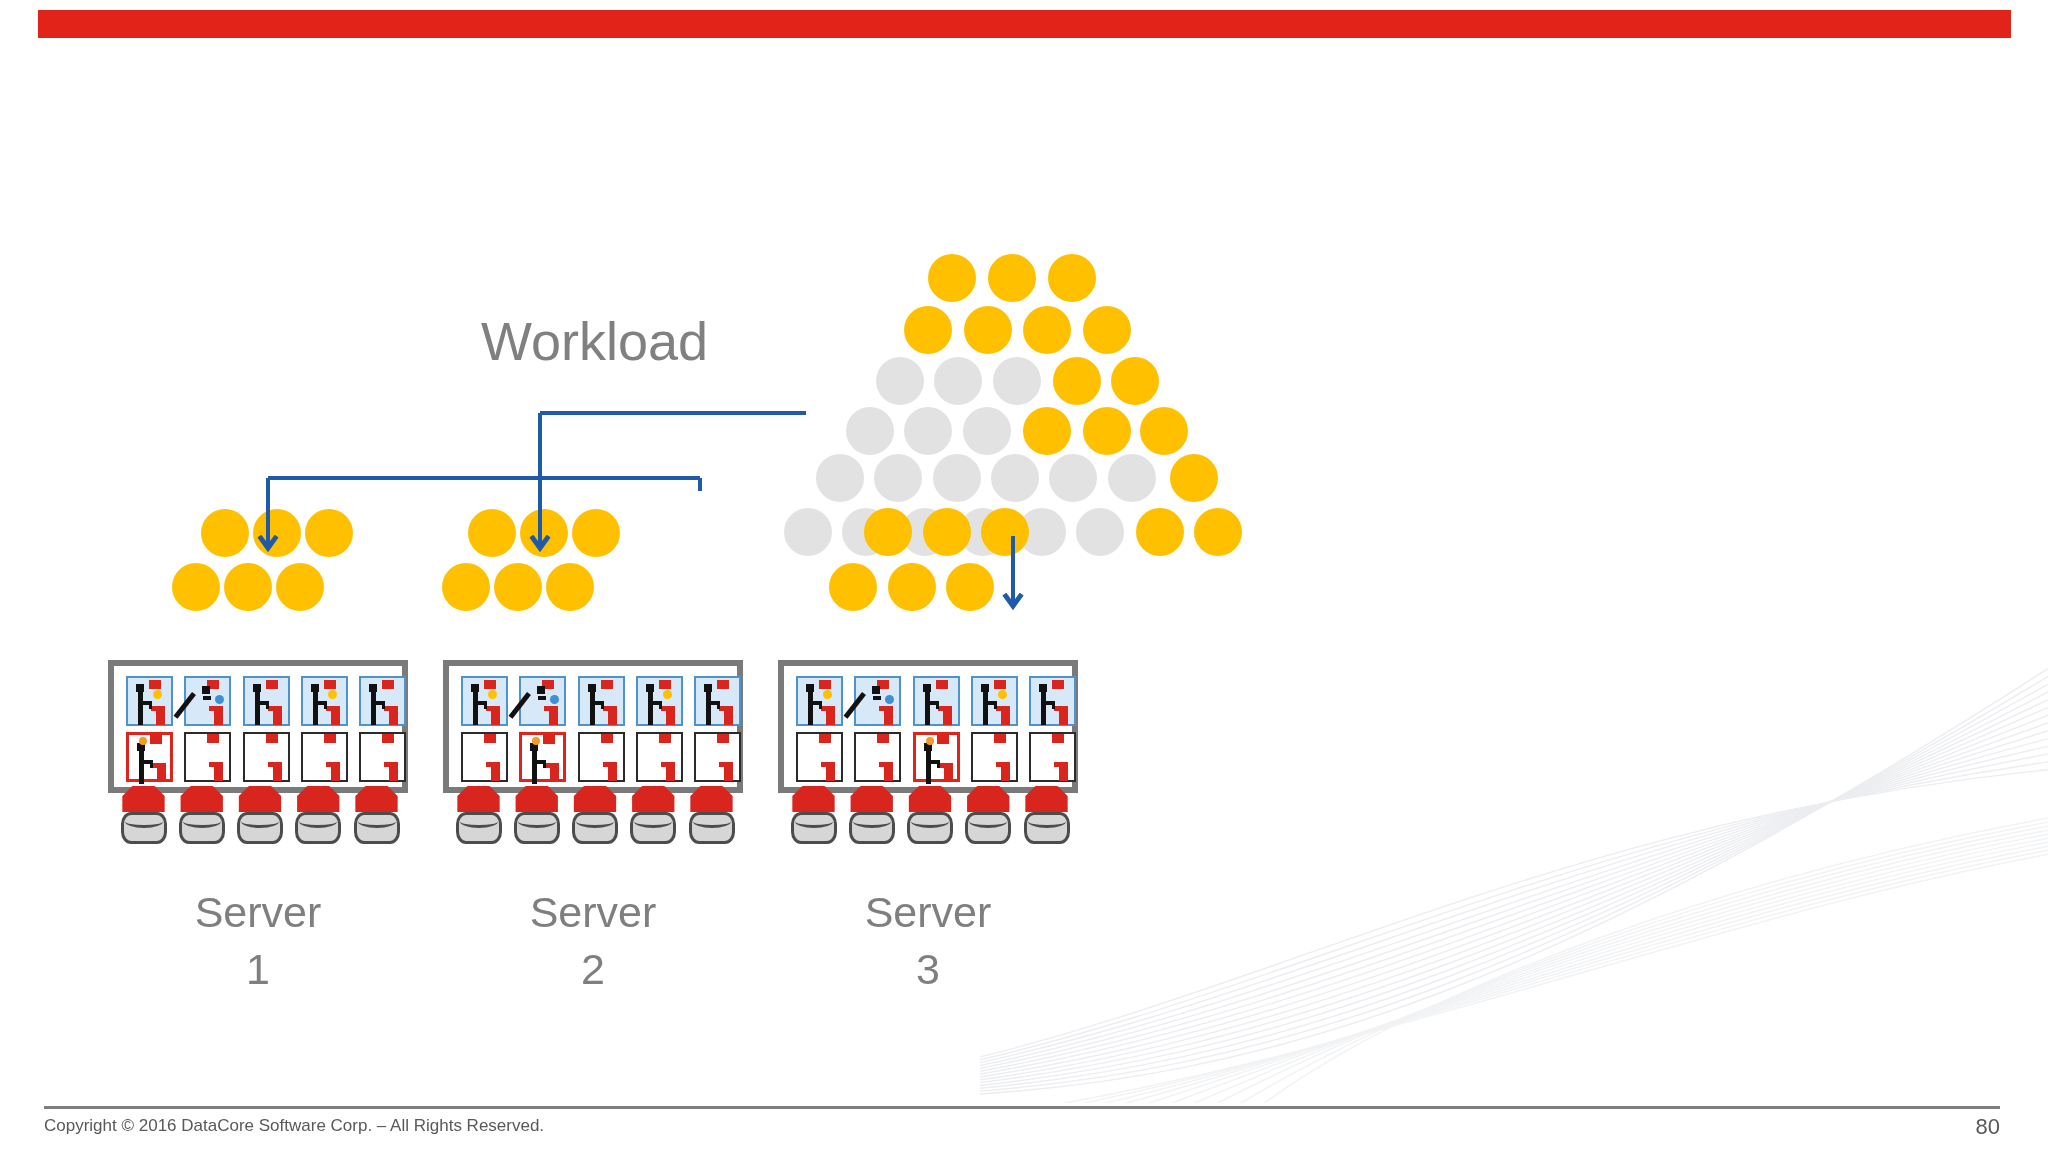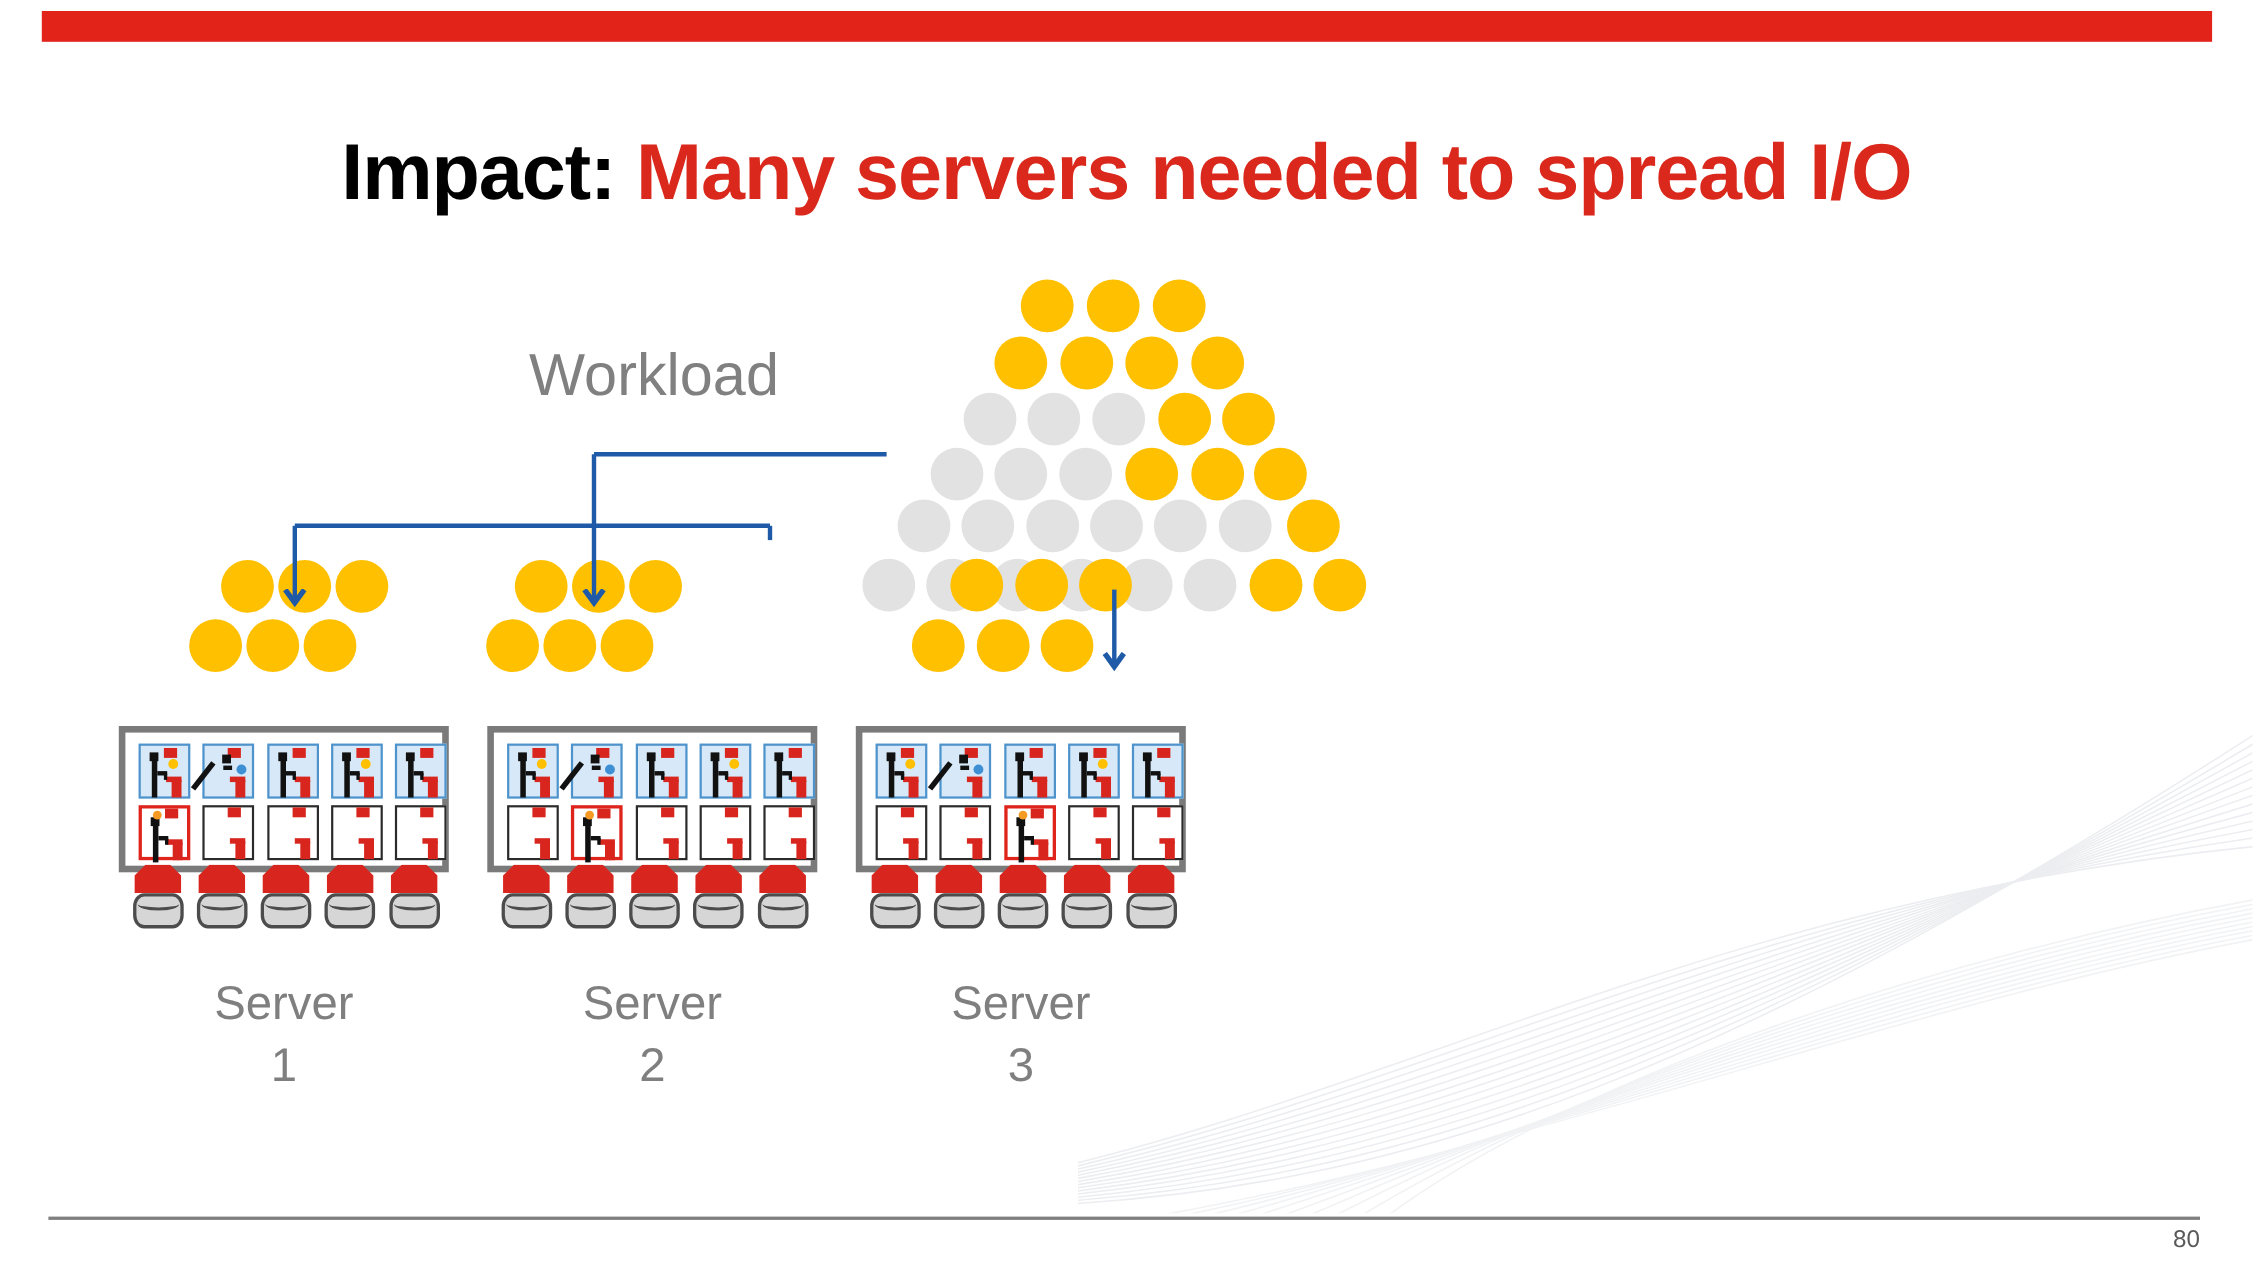--- a/index.html
+++ b/index.html
@@ -30,21 +30,20 @@
   .footer-line{position:absolute;left:44px;top:1106px;width:1956px;height:3px;background:#7f7f7f;z-index:5;}
   .footer-text{position:absolute;left:44px;top:1116px;font-size:17px;color:#595959;z-index:5;}
   .page-number{position:absolute;right:48px;top:1114px;font-size:22px;color:#595959;z-index:5;}
 </style>
 </head>
 <body>
 
 <div class="slide">
   <div class="top-bar" id="topbar" style="background: rgb(226, 35, 26);"></div>
 
-  <div class="title"><span>Impact: </span><span id="title-red" style="color: rgb(218, 41, 28);">Many servers needed to spread I/O</span></div>
 
   <div class="workload">Workload</div>
 
   <svg id="swirl" viewBox="0 0 1068 558">
       <path d="M -60 552 C 300 540, 600 430, 1120 90" fill="none" stroke="#ecedf0" stroke-width="1.4"></path>
       <path d="M -60 550 C 300 533, 600 417, 1120 100" fill="none" stroke="#ecedf0" stroke-width="1.4"></path>
       <path d="M -60 548 C 300 526, 600 404, 1120 110" fill="none" stroke="#ecedf0" stroke-width="1.4"></path>
       <path d="M -60 546 C 300 519, 600 391, 1120 120" fill="none" stroke="#ecedf0" stroke-width="1.4"></path>
       <path d="M -60 544 C 300 512, 600 378, 1120 130" fill="none" stroke="#ecedf0" stroke-width="1.4"></path>
       <path d="M -60 542 C 300 505, 600 365, 1120 140" fill="none" stroke="#ecedf0" stroke-width="1.4"></path>
@@ -409,14 +408,15 @@
       <div class="cyl" style="left: 965.25px; top: 812px; position: absolute;"></div>
       <div class="plug" style="left: 1023.5px; top: 786px; width: 46px; height: 26px; position: absolute;"></div>
       <div class="cyl" style="left: 1023.5px; top: 812px; position: absolute;"></div>
       <div class="srv-label" style="left: 818px; top: 884px; position: absolute;">
         <div>Server</div>
         <div>3</div>
       </div>
     </div>
 
   <div class="footer-line"></div>
+  <div class="footer-text">Copyright © 2016 DataCore Software Corp. – All Rights Reserved.</div>
   <div class="page-number">80</div>
 </div>
 
 </body></html>

